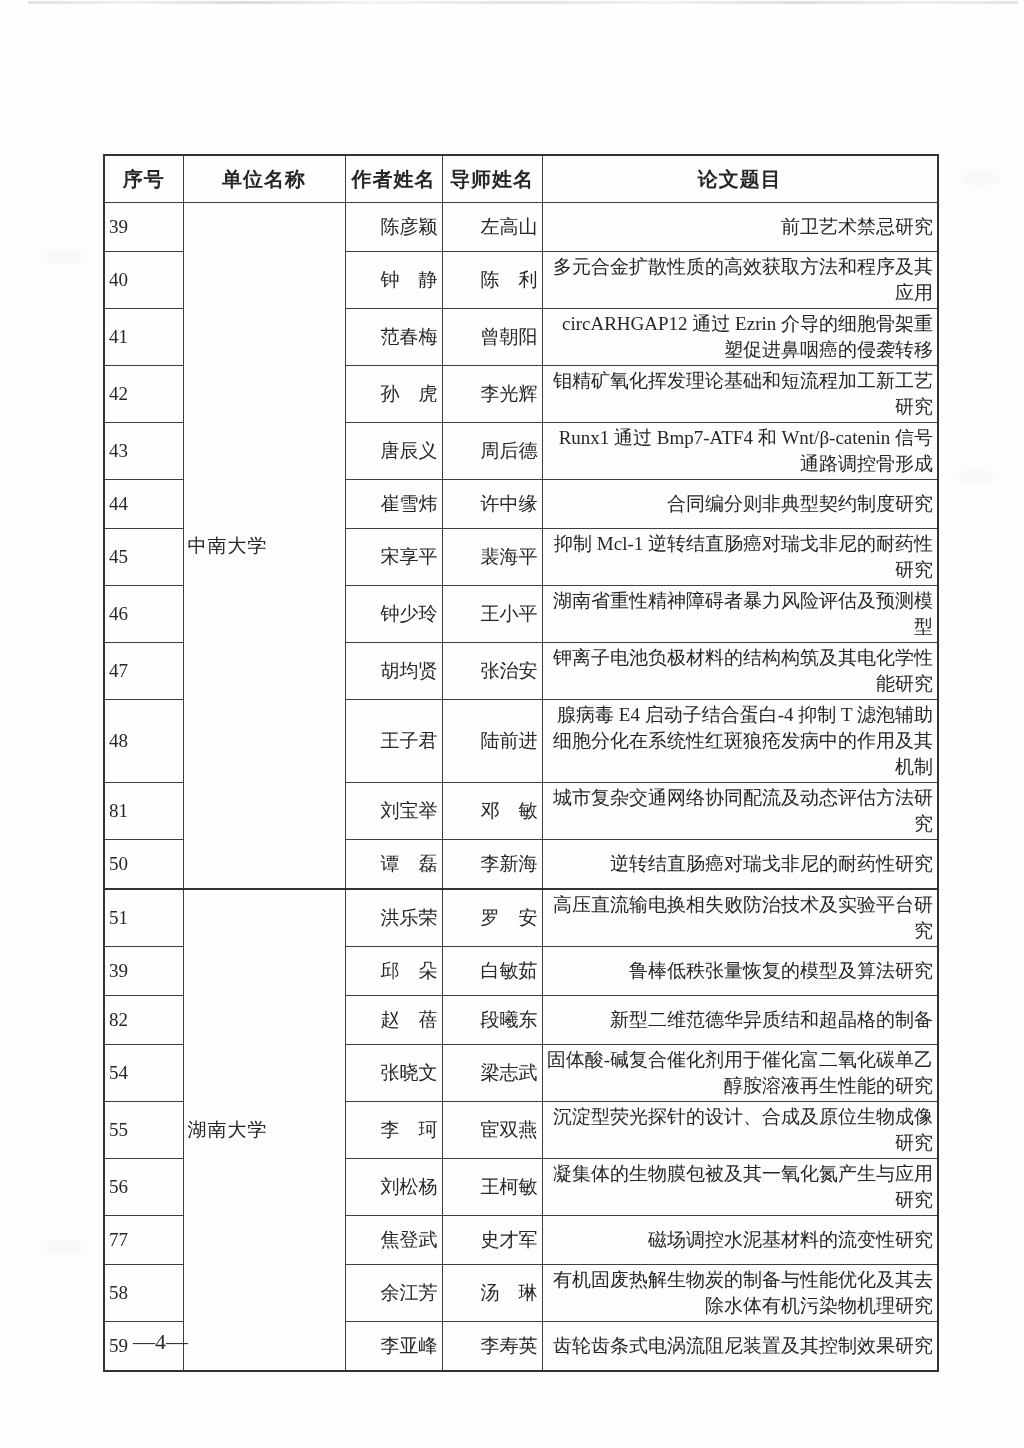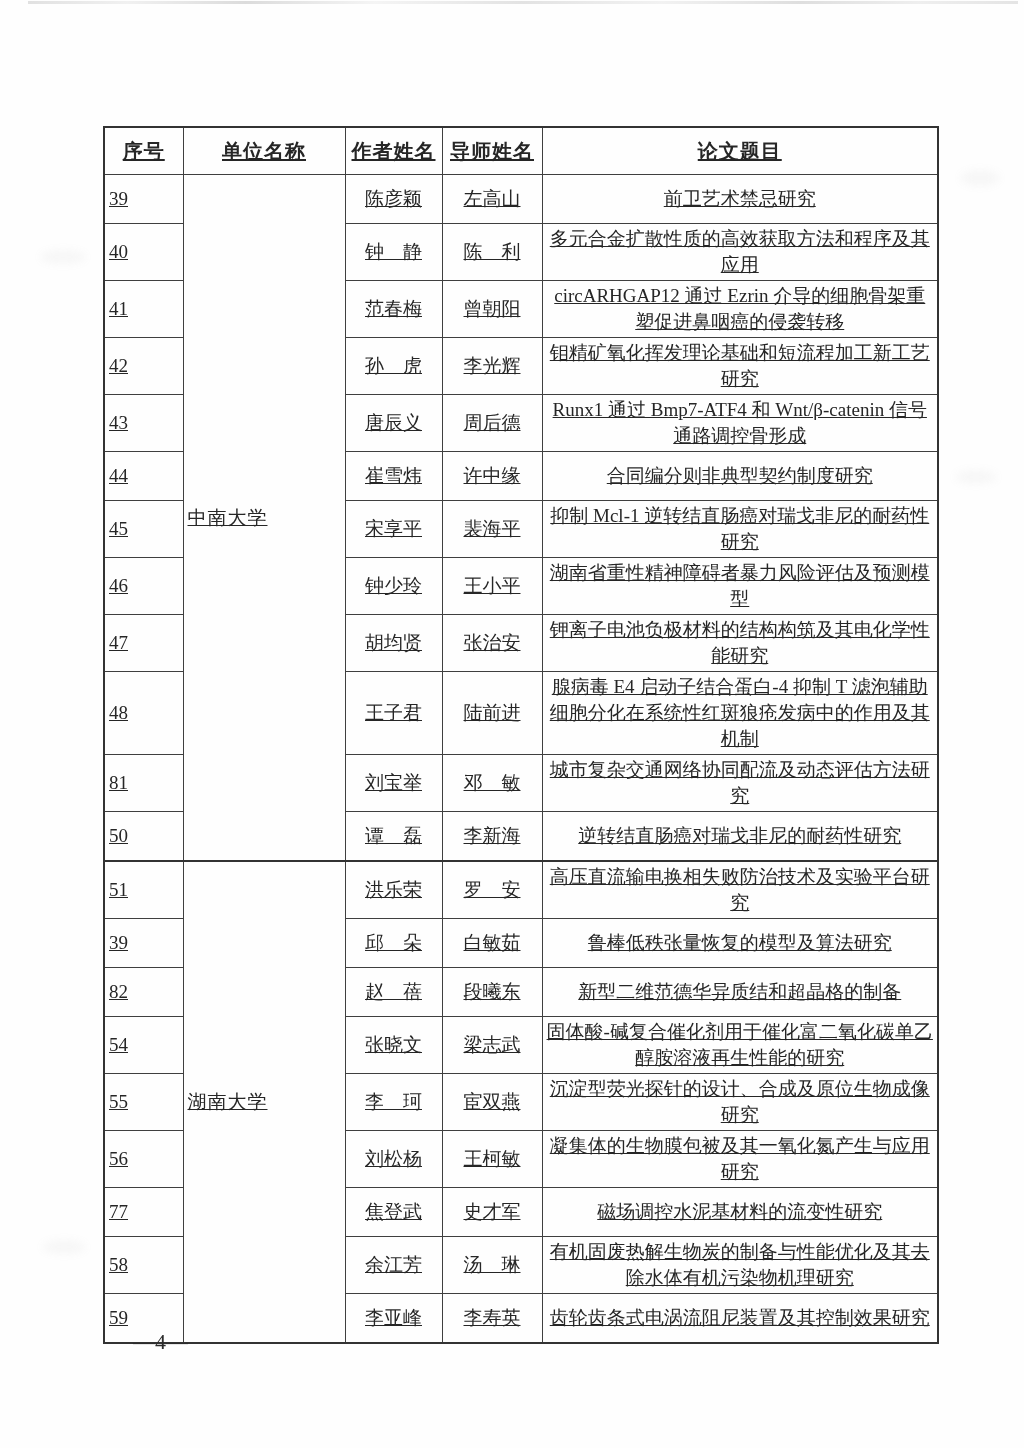--- a/index.html
+++ b/index.html
@@ -42,47 +42,46 @@
     border-radius: 50%;
   }
   .smudge.s1 { left: 960px; top: 170px; width: 40px; height: 16px; }
   .smudge.s2 { left: 40px;  top: 250px; width: 46px; height: 14px; }
   .smudge.s3 { left: 955px; top: 470px; width: 42px; height: 14px; }
   .smudge.s4 { left: 42px;  top: 1240px; width: 44px; height: 14px; }
 
   table.doc-table {
     position: absolute;
     left: 103px;
-    top: 126px;
+    top: 154px;
     width: 834px;
     border-collapse: collapse;
     table-layout: fixed;
     border: 2.5px solid #333333;
-    text-decoration: underline;
   }
   .doc-table th, .doc-table td {
     border: 1.6px solid #3f3f3f;
     font-size: 19px;
     line-height: 26px;
     padding: 2px 4px;
     background: transparent;
     overflow: hidden;
   }
   .doc-table th {
     font-weight: bold;
     font-size: 20px;
     height: 42px;
     text-align: center;
     letter-spacing: 1px;
   }
   .doc-table td { height: 44px; }
   .col-no    { text-align: left; }
   .col-unit  { text-align: left; font-size: 20px; letter-spacing: 1px; }
-  .col-author, .col-advisor { text-align: center; }
-  .col-title { text-align: center; padding-left: 8px; padding-right: 6px; }
+  .col-author, .col-advisor { text-align: right; }
+  .col-title { text-align: right; padding-left: 8px; padding-right: 6px; }
   
   tr.group-start td { border-top: 2.5px solid #333333; }
 
   .page-number {
     position: absolute;
     left: 133px;
     top: 1329px;
     font-size: 22px;
     color: #2b2b2b;
     letter-spacing: 0px;

